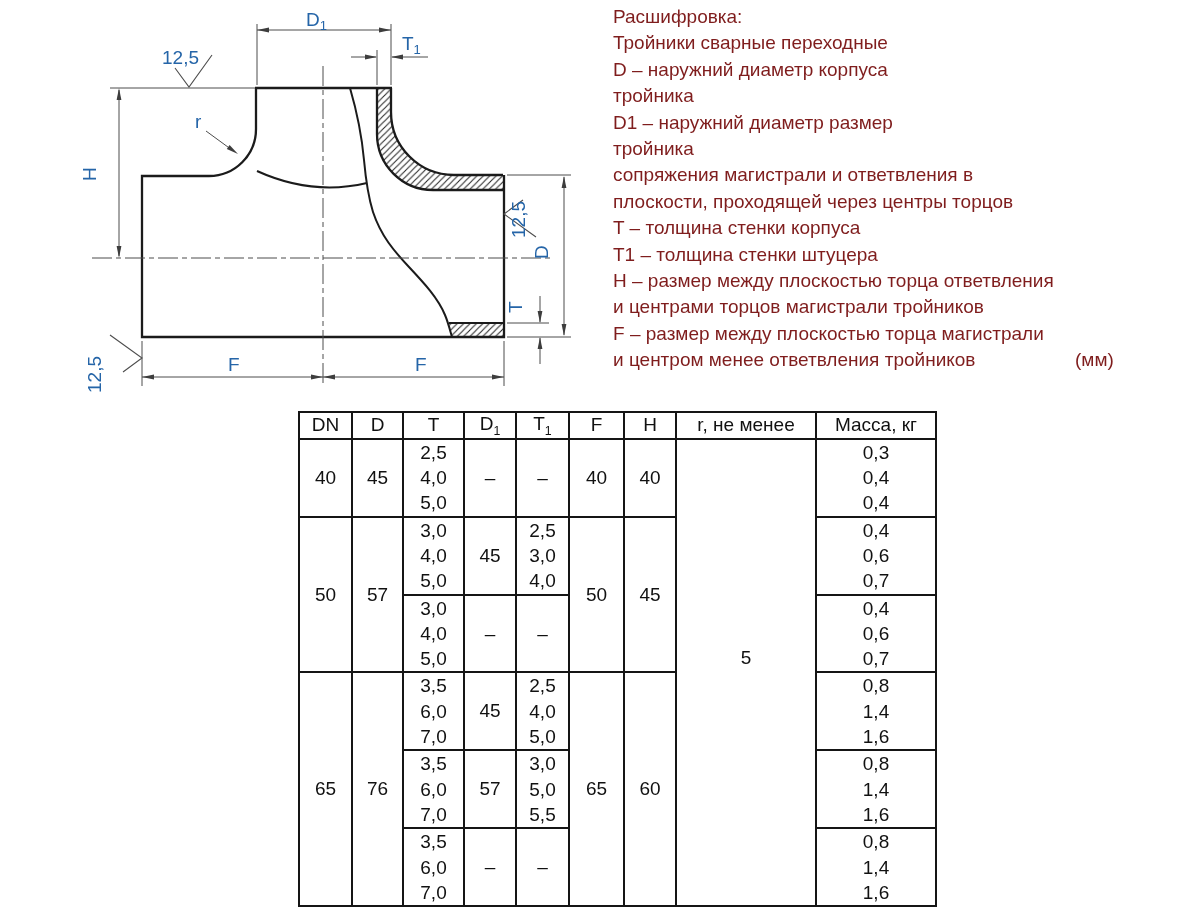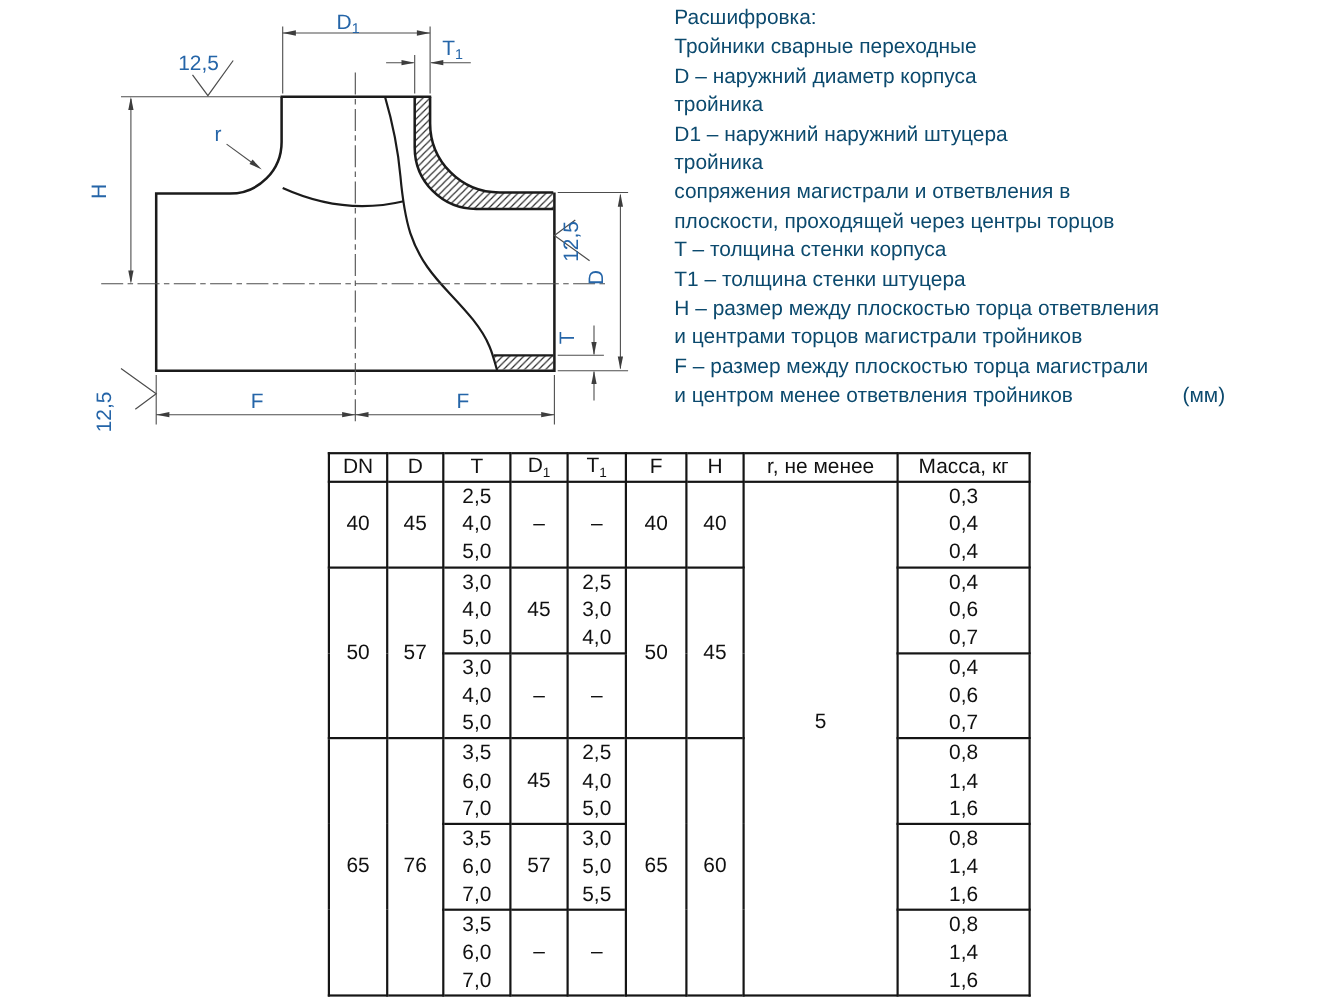--- a/index.html
+++ b/index.html
@@ -3,21 +3,21 @@
 <meta charset="utf-8">
 <title>Тройники сварные переходные</title>
 <style>
   html,body{margin:0;padding:0;background:#fff;}
   .canvas{position:relative;width:1200px;height:911px;background:#fff;overflow:hidden;
           font-family:"Liberation Sans",sans-serif;color:#1a1a1a;}
   
   .drawing{position:absolute;left:0;top:0;}
   
   .legend{position:absolute;left:613px;top:4px;width:586px;font-size:19px;line-height:26.4px;
-          color:#0c4a6e;white-space:nowrap;}
+          color:#7f1d1d;white-space:nowrap;}
   .legend .line{height:26.4px;}
   .legend .last{position:relative;}
   .legend .unit{position:absolute;left:462px;top:0;}
   
   .spec{position:absolute;left:298px;top:411px;}
   table{border-collapse:collapse;table-layout:fixed;width:637px;font-family:"Liberation Sans",sans-serif;
         font-size:19px;color:#111;}
   th,td{border:2px solid #151515;text-align:center;vertical-align:middle;padding:0;font-weight:normal;}
   thead tr{height:14px;}
   tbody tr{height:76px;}
@@ -109,21 +109,21 @@
       <text x="228" y="371">F</text>
       <text x="415" y="371">F</text>
     </g>
   </svg>
 
   <div class="legend">
     <div class="line">Расшифровка:</div>
     <div class="line">Тройники сварные переходные</div>
     <div class="line">D – наружний диаметр корпуса</div>
     <div class="line">тройника</div>
-    <div class="line">D1 – наружний наружний штуцера</div>
+    <div class="line">D1 – наружний диаметр размер</div>
     <div class="line">тройника</div>
     <div class="line">сопряжения магистрали и ответвления в</div>
     <div class="line">плоскости, проходящей через центры торцов</div>
     <div class="line">T – толщина стенки корпуса</div>
     <div class="line">T1 – толщина стенки штуцера</div>
     <div class="line">H – размер между плоскостью торца ответвления</div>
     <div class="line">и центрами торцов магистрали тройников</div>
     <div class="line">F – размер между плоскостью торца магистрали</div>
     <div class="line last">
       <span>и центром менее ответвления тройников</span>

